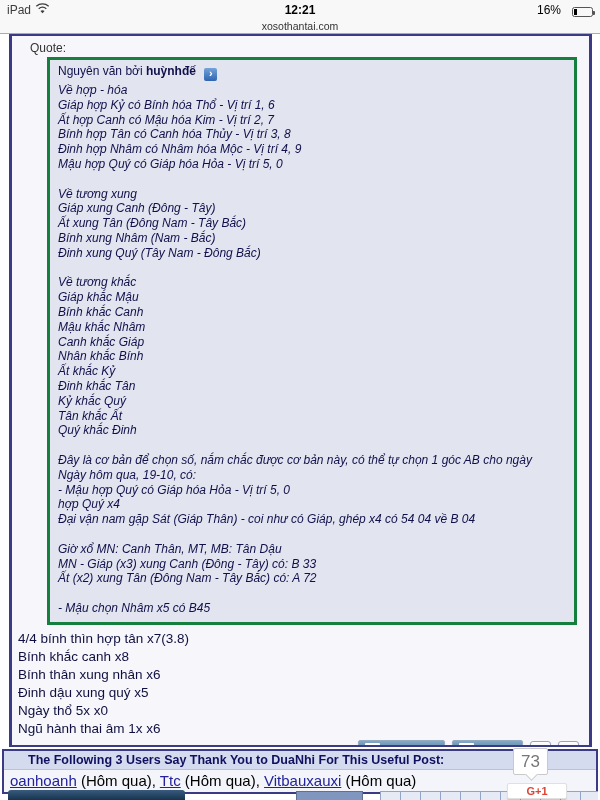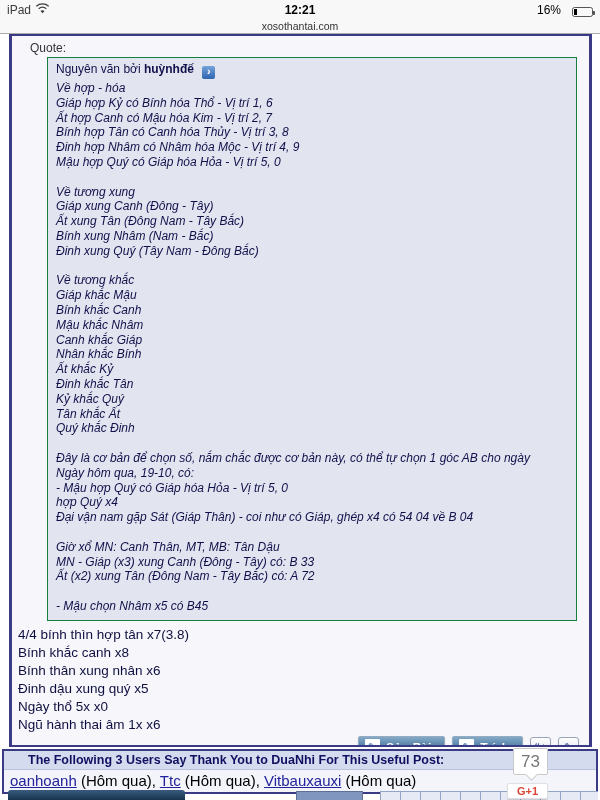--- a/index.html
+++ b/index.html
@@ -17,21 +17,21 @@
   .batt-fill { display:block; width:16%; height:100%; background:#000; }
   .urlbar { height:14px; background:#F8F8F8; border-bottom:1px solid #ABABAB; text-align:center;
             font-size:10.5px; line-height:13px; color:#333; }
 
   
   .post { position:absolute; top:34px; left:9px; right:8px; bottom:53px;
           border:2px solid #3A3A85; border-left-width:3px; border-right-width:3px;
           background:#F6F6FB; padding:3px 10px 3px 4px;
           display:flex; flex-direction:column; overflow:hidden; }
   .quote-label { font-size:12px; color:#333; padding:2px 0 2px 14px; }
-  .quote-box { margin-left:31px; margin-right:2px; background:#E2E4F0; border:1px solid #15803d;
+  .quote-box { margin-left:31px; margin-right:2px; background:#E2E4F0; border:3px solid #15803d;
                padding:3px 8px 6px 8px; color:#10104A; font-size:12px; line-height:14.8px; }
   .quote-head { padding:1px 0 2px; }
   .quote-head b { font-weight:bold; }
   .viewpost { display:inline-block; width:13px; height:13px; margin-left:5px; vertical-align:-2px;
               background:linear-gradient(#73A3DA,#2F64B0); border-radius:2px; color:#fff;
               text-align:center; line-height:11px; font-size:11px; font-weight:bold; cursor:pointer; }
   .qline { font-style:italic; }
   .post-body { margin-top:5px; padding-left:2px; font-size:13.5px; line-height:18px; color:#101040; }
 
   
@@ -62,21 +62,21 @@
              border-top:1px solid #93A5C7;
              background:repeating-linear-gradient(90deg,#93A5C7 0 1px,#E6EAF5 1px 20px); }
 
   
   .gbubble { position:absolute; left:513px; top:748px; width:35px; height:27px; z-index:5;
              background:#fff; border:1px solid #C9C9C9; border-radius:2px;
              display:flex; align-items:center; justify-content:center; font-size:17px; color:#777; }
   .gbubble::after { content:""; position:absolute; bottom:-5px; left:13px; width:8px; height:8px;
                     background:#fff; border-right:1px solid #C9C9C9; border-bottom:1px solid #C9C9C9;
                     transform:rotate(45deg); }
-  .gbtn { position:absolute; left:507px; top:783px; width:41px; height:16px; z-index:6; cursor:pointer;
+  .gbtn { position:absolute; left:507px; top:783px; width:60px; height:16px; z-index:6; cursor:pointer;
           background:#fff; border:1px solid #E0E0E0; border-radius:2px;
           display:flex; align-items:center; justify-content:center;
           font-size:11px; font-weight:bold; color:#DB4437; box-shadow:0 1px 1px rgba(0,0,0,.15); }
 </style>
 </head>
 <body>
 
 <div class="screen">
 
   <div class="statusbar">

